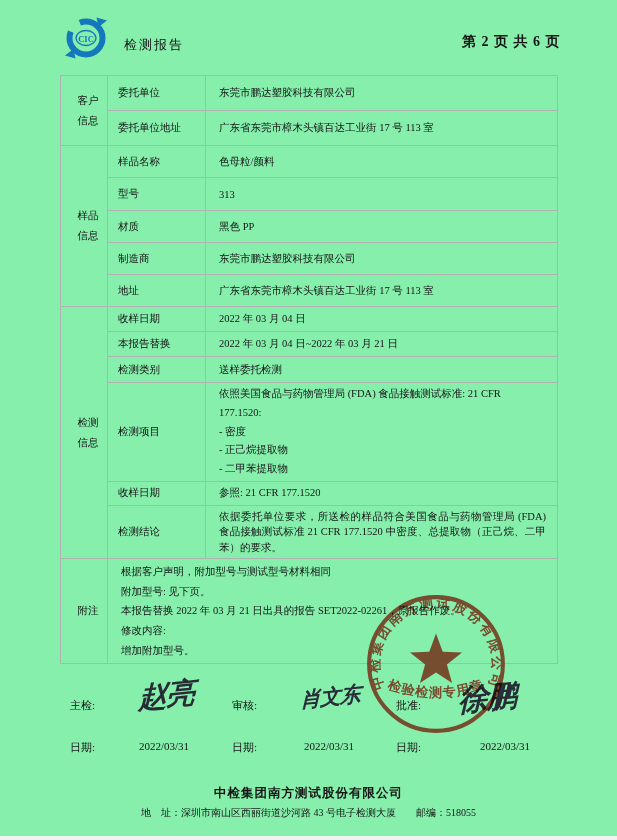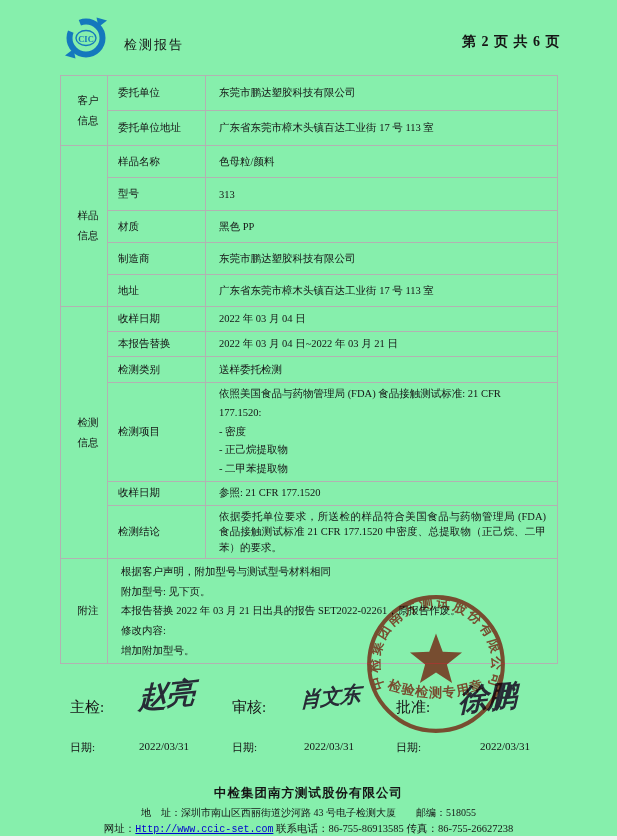--- a/index.html
+++ b/index.html
@@ -20,21 +20,21 @@
     border-collapse:collapse; border:1.5px solid #8d8d8d; table-layout:fixed; }
   table.report td { border:1px solid #b2b2b2; font-size:10.5px; vertical-align:middle; }
   tr.secline td { border-top:1.5px solid #8d8d8d; }
   td.sec { text-align:center; white-space:pre-line; line-height:20px;padding-left:8px; }
   td.fld { padding-left:10px; }
   td.val { padding-left:13px; }
   td.multiline { white-space:pre-line; line-height:18.8px; padding:2px 10px 2px 13px;font-family:Liberation Serif, serif; }
   td.just { text-align:justify; line-height:15.4px; padding:3px 11px 3px 13px; }
   td.note-cell { white-space:pre-line; line-height:19.6px; padding:3px 10px 3px 13px; vertical-align:middle; }
   
-  .sig-label { position:absolute; font-size:15px; z-index:2; }
+  .sig-label { position:absolute; font-size:11px; z-index:2; }
   .sig-name { position:absolute; z-index:3; color:#272c36; font-style:italic; font-weight:bold;
     transform:rotate(-6deg) skewX(-6deg); letter-spacing:-1px; }
   .sig-date { position:absolute; font-size:11px; z-index:2; }
   
   .stamp { position:absolute; left:360px; top:588px; width:152px; height:152px;
     z-index:5; opacity:0.88; mix-blend-mode:multiply; pointer-events:none; }
   
   .ftr { position:absolute; left:0; width:617px; text-align:center; }
   .ftr-company { top:785px; font-size:12.5px; font-weight:bold; letter-spacing:1px; }
   .ftr-addr { top:806px; font-size:10px; }
@@ -166,19 +166,14 @@
     <text fill="#df3a2c" font-size="13.5" font-weight="bold" letter-spacing="2.5">
       <textPath href="#arcTop" startOffset="50%" text-anchor="middle">中检集团南方测试股份有限公司</textPath>
     </text>
     <text fill="#df3a2c" font-size="13" font-weight="bold" letter-spacing="1">
       <textPath href="#arcBottom" startOffset="50%" text-anchor="middle">检验检测专用章</textPath>
     </text>
   </svg>
 
   <div class="ftr ftr-company">中检集团南方测试股份有限公司</div>
   <div class="ftr ftr-addr">地　址：深圳市南山区西丽街道沙河路 43 号电子检测大厦　　邮编：518055</div>
-  <div class="ftr ftr-web">
-    <span>网址：</span><a href="#">Http://www.ccic-set.com</a>
-    <span>联系电话：86-755-86913585</span>
-    <span>传真：86-755-26627238</span>
-  </div>
 
 </div>
 
 </body></html>

